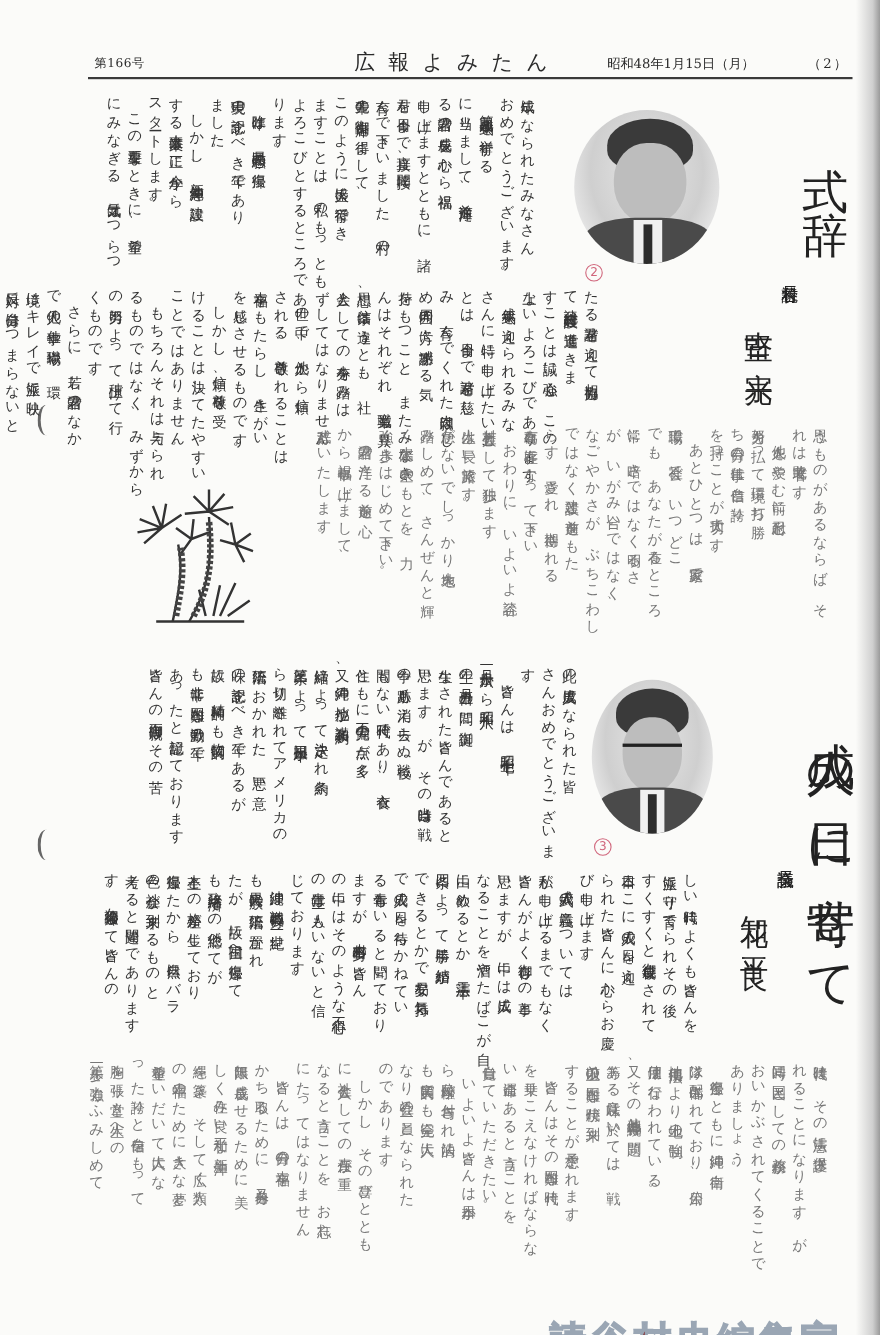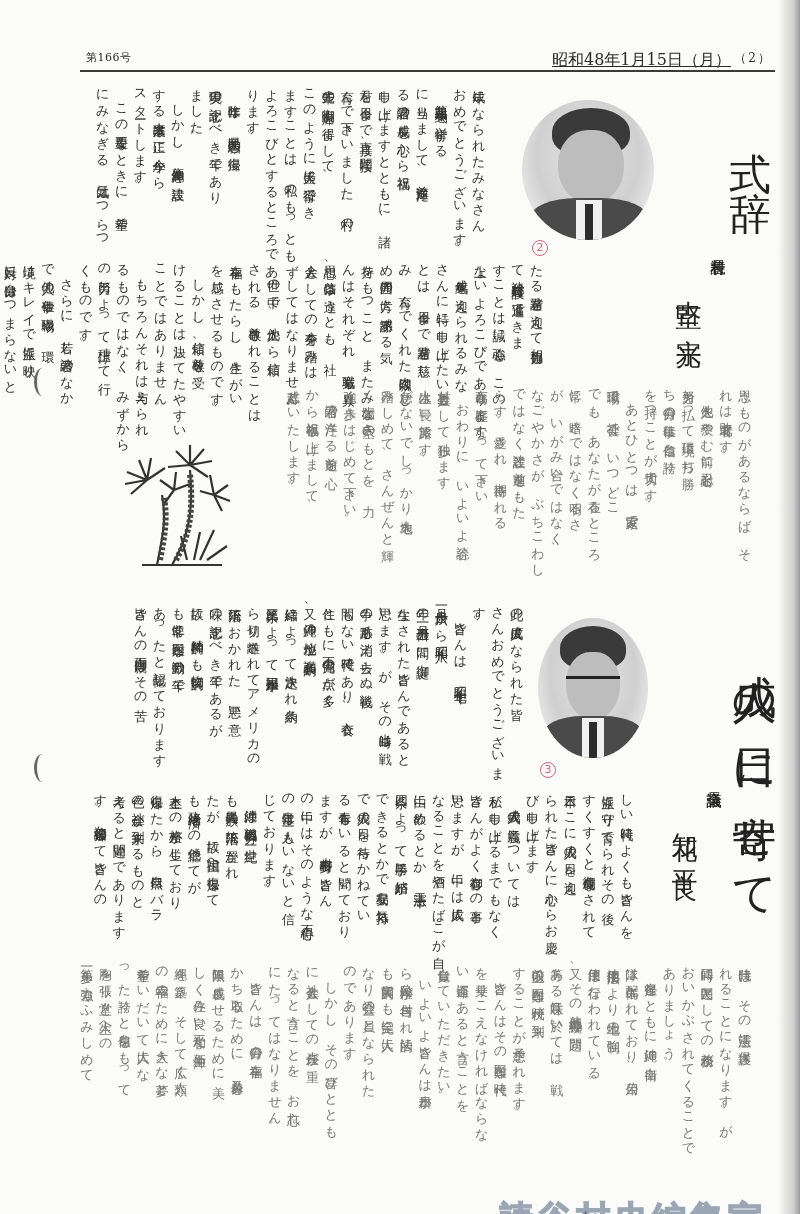--- a/index.html
+++ b/index.html
@@ -10,21 +10,21 @@
     color:#2a2a2a;
   }
   .edge-shadow {
     position:absolute; right:0; top:0; width:22px; height:1214px;
     background:linear-gradient(to right, rgba(255,255,255,0), #cfcfcf 70%, #9a9a9a);
   }
   
   .header { position:absolute; left:82px; top:40px; width:690px; height:28px; }
   .hdr-issue { position:absolute; left:4px; top:10px; font-size:11px; letter-spacing:0.5px; }
   .hdr-title { position:absolute; left:240px; top:4px; font-size:19px; letter-spacing:12px; font-family:"DejaVu Sans", sans-serif; }
-  .hdr-date { position:absolute; left:470px; top:10px; font-size:16px;text-decoration:underline; }
+  .hdr-date { position:absolute; left:470px; top:10px; font-size:12px; }
   .hdr-page { position:absolute; right:0px; top:10px; font-size:12px; letter-spacing:2px; }
   .hdr-rule { position:absolute; left:80px; top:70px; width:695px; height:2px; background:#3a3a3a; }
 
   .vcol {
     position:absolute; writing-mode:vertical-rl; text-orientation:upright;
     font-size:13px; line-height:18.8px; letter-spacing:1.2px; white-space:pre-line;
     color:#333;
   }
   .vcol.faded { color:#777; }
   .vhead {
@@ -53,20 +53,21 @@
     -webkit-text-stroke:1.6px #9aa6b4;
   }
 </style>
 </head>
 <body>
 
 <div class="edge-shadow"></div>
 
 <div class="header">
   <span class="hdr-issue">第166号</span>
+  <span class="hdr-title">広報よみたん</span>
   <span class="hdr-date">昭和48年1月15日（月）</span>
   <span class="hdr-page">（2）</span>
 </div>
 <div class="hdr-rule"></div>
 
 <div class="punch" style="left:34px; top:368px;"></div>
 <div class="punch" style="left:34px; top:754px;"></div>
 
 <div class="vhead" style="left:722px; top:120px; font-size:42px; letter-spacing:38px;">
   <span>式辞</span>

